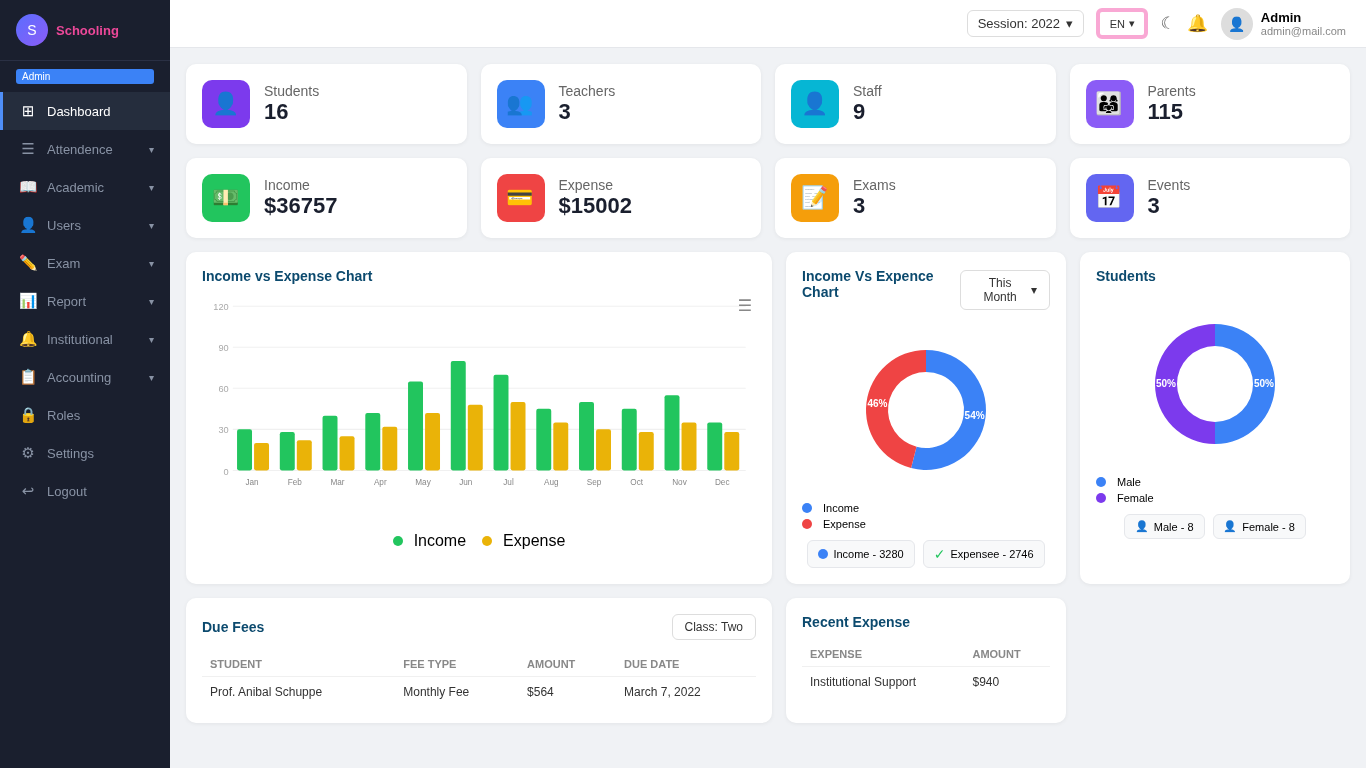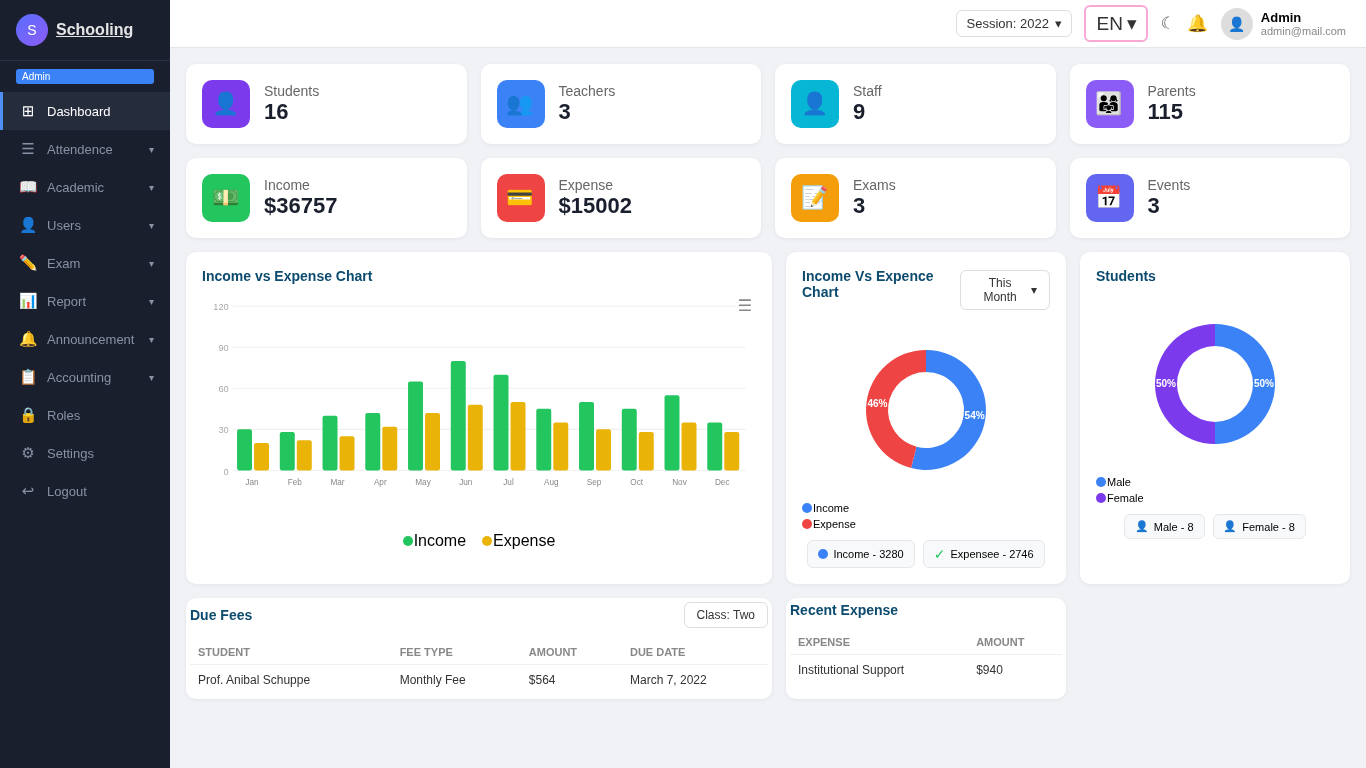--- a/index.html
+++ b/index.html
@@ -28,24 +28,23 @@
       height: 32px;
       background: linear-gradient(135deg, #5b6eff, #8b5cf6);
       border-radius: 50%;
       display: flex;
       align-items: center;
       justify-content: center;
       font-size: 14px;
       color: white;
     }
     .logo-text {
-      font-size: 16px;
+      font-size: 13px;
       font-weight: 600;
-      color: #e5e5e5;
-      text-decoration: underline;
+      color: #ec4899;
     }
     .admin-badge {
       background: #3b82f6;
       color: white;
       font-size: 10px;
       padding: 2px 6px;
       border-radius: 3px;
       margin: 8px 16px 4px;
       display: inline-block;
     }
@@ -92,24 +91,24 @@
       border-radius: 6px;
       padding: 5px 10px;
       font-size: 13px;
       gap: 6px;
       cursor: pointer;
       color: #333;
     }
     .lang-select {
       display: flex;
       align-items: center;
-      border: 2px solid #f9a8d4;
+      border: 4px solid #f9a8d4;
       border-radius: 6px;
       padding: 5px 10px;
-      font-size: 19px;
+      font-size: 11px;
       gap: 4px;
       cursor: pointer;
       color: #333;
     }
     .header-icon {
       font-size: 17px;
       color: #666;
       cursor: pointer;
     }
     .user-info {
@@ -192,40 +191,40 @@
       gap: 4px;
     }
 
     
     .bar-chart-container { position: relative; }
     .bar-chart-menu { position: absolute; right: 4px; top: 0; font-size: 16px; color: #888; cursor: pointer; }
     .bar-chart-svg { width: 100%; }
 
     
     .donut-container { display: flex; flex-direction: column; align-items: center; }
-    .legend-item { display: flex; align-items: center; gap: 1px; }
+    .legend-item { display: flex; align-items: center; gap: 11px; }
     .legend-dot { width: 10px; height: 10px; border-radius: 50%; }
     .donut-bottom { display: flex; gap: 8px; margin-top: 10px; flex-wrap: wrap; justify-content: center; }
     .donut-stat {
       display: flex;
       align-items: center;
       gap: 5px;
       background: #f8f9fa;
       border: 1px solid #e5e7eb;
       border-radius: 6px;
       padding: 5px 10px;
       font-size: 11px;
     }
 
     
     .bottom-row { display: grid; grid-template-columns: 1fr 280px 270px; gap: 14px; }
     .table-card {
       background: #fff;
       border-radius: 10px;
-      padding: 4px;
+      padding: 16px;
       box-shadow: 0 1px 4px rgba(0,0,0,0.06);
     }
     .table-header { display: flex; align-items: center; justify-content: space-between; margin-bottom: 12px; }
     .class-badge {
       background: #fff;
       border: 1px solid #ddd;
       border-radius: 6px;
       padding: 5px 12px;
       font-size: 12px;
       cursor: pointer;
@@ -280,21 +279,21 @@
     <span class="nav-item-label">Exam</span>
     <span class="nav-item-arrow">▾</span>
   </div>
       <div class="nav-item">
     <span class="nav-item-icon">📊</span>
     <span class="nav-item-label">Report</span>
     <span class="nav-item-arrow">▾</span>
   </div>
       <div class="nav-item">
     <span class="nav-item-icon">🔔</span>
-    <span class="nav-item-label">Announcement</span>
+    <span class="nav-item-label">Institutional</span>
     <span class="nav-item-arrow">▾</span>
   </div>
       <div class="nav-item">
     <span class="nav-item-icon">📋</span>
     <span class="nav-item-label">Accounting</span>
     <span class="nav-item-arrow">▾</span>
   </div>
       <div class="nav-item">
     <span class="nav-item-icon">🔒</span>
     <span class="nav-item-label">Roles</span>

